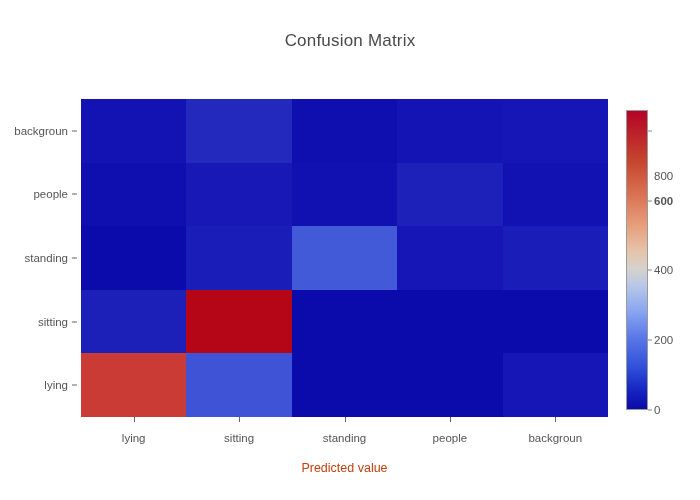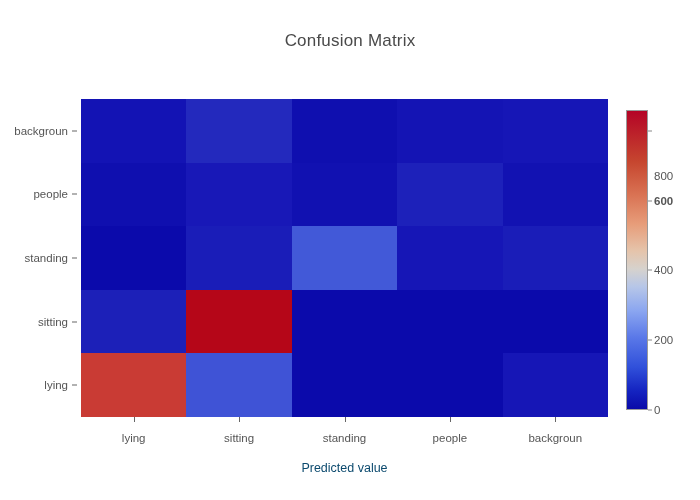--- a/index.html
+++ b/index.html
@@ -103,21 +103,21 @@
     height: 5px;
     background: #666666;
   }
   .axis-title-x {
     position: absolute;
     left: 0;
     top: 44px;
     width: 527px;
     text-align: center;
     font-size: 12.5px;
-    color: #0c4a6e;
+    color: #c2410c;
     white-space: nowrap;
   }
 
   
   #colorbar-group {
     position: absolute;
     left: 626px;
     top: 110px;
     width: 70px;
     height: 300px;

